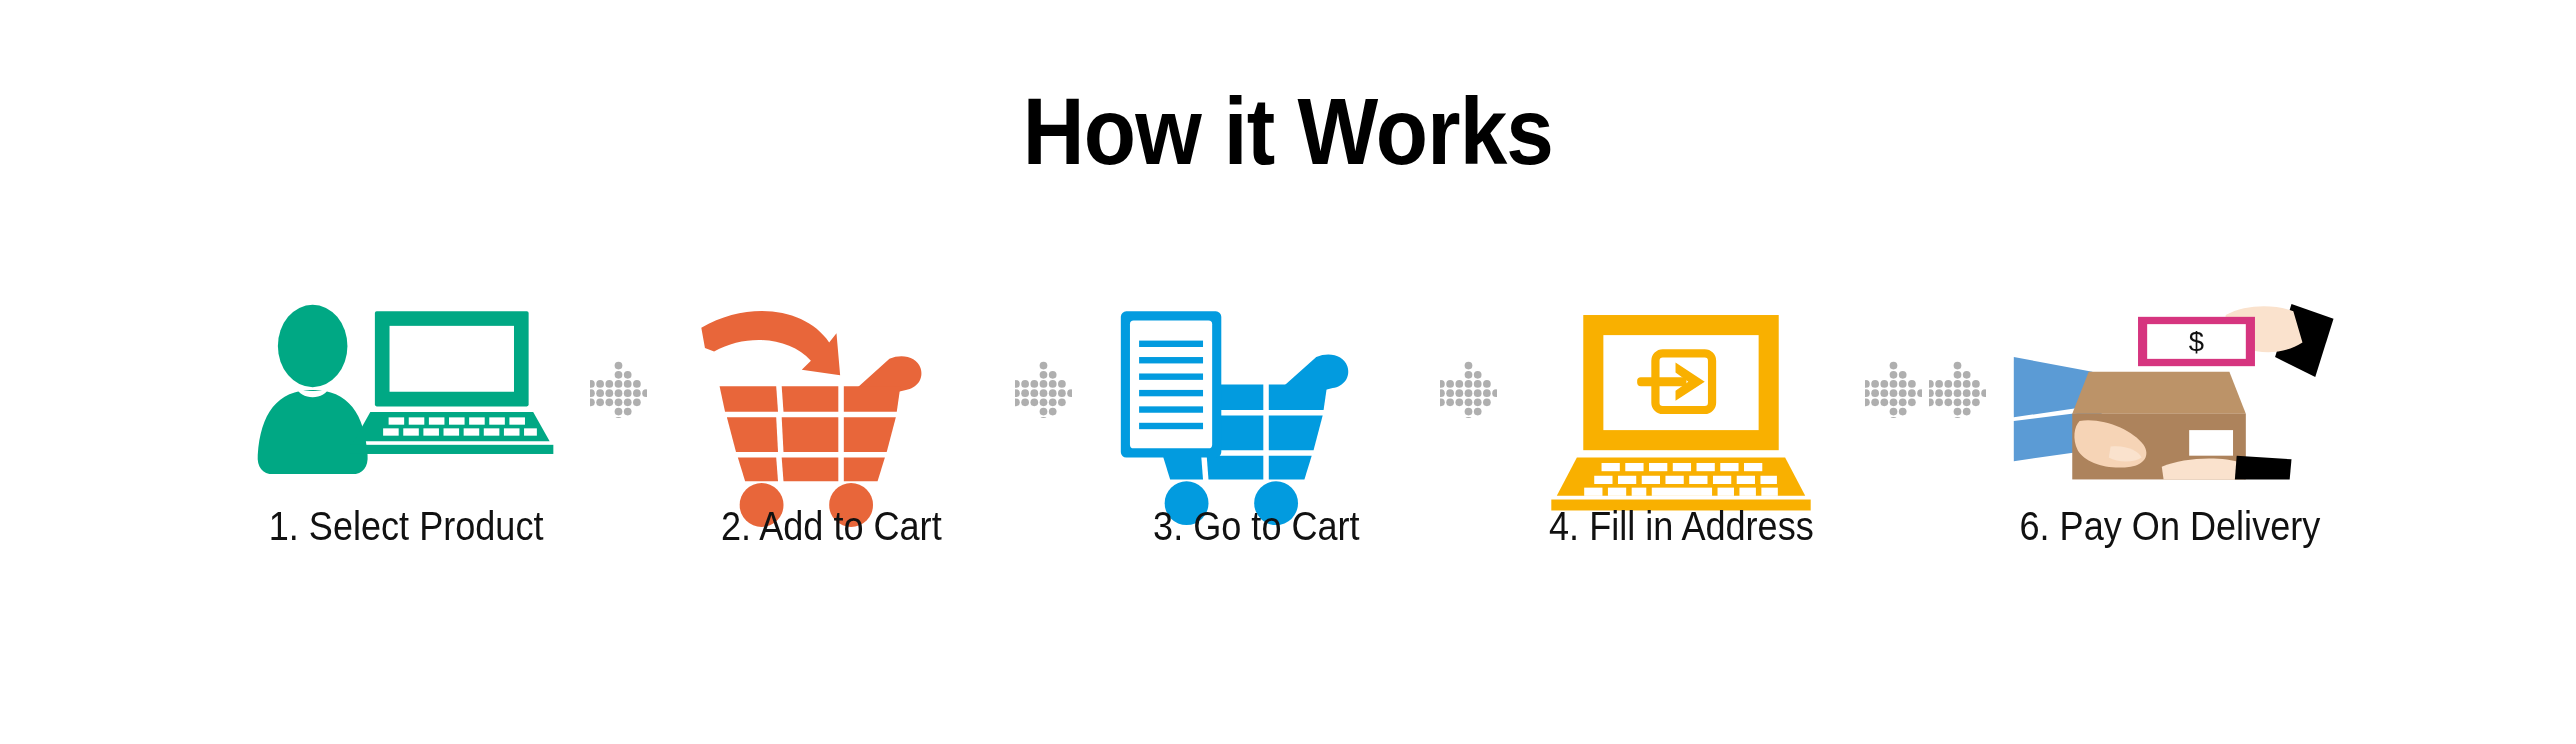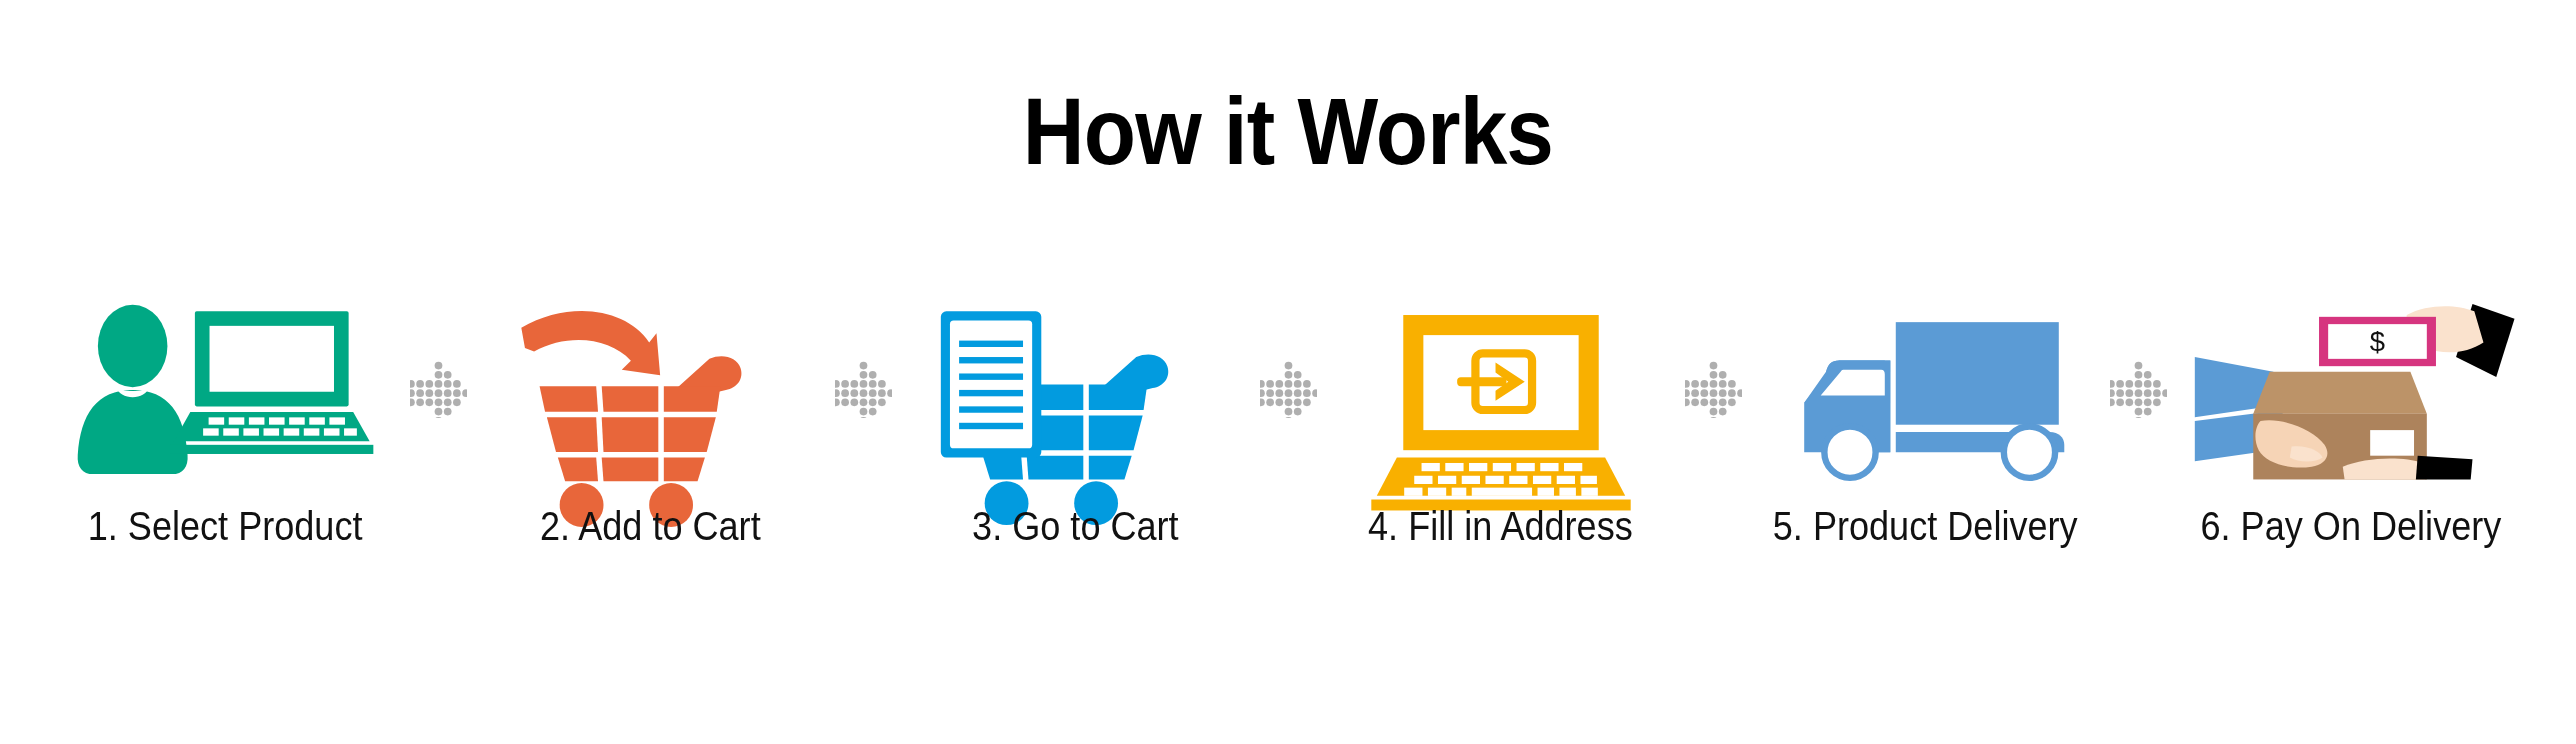--- a/index.html
+++ b/index.html
@@ -324,43 +324,20 @@
             <circle cx="31" cy="45" r="4.2"></circle>
             <circle cx="41" cy="45" r="4.2"></circle>
             <circle cx="51" cy="45" r="4.2"></circle>
           <circle cx="31" cy="55" r="4.2"></circle>
             <circle cx="41" cy="55" r="4.2"></circle>
           <circle cx="31" cy="65" r="4.2"></circle>
         </g>
       </svg>
     </div>
 
-    <div class="step">
-      <div class="icon-wrap">
-        <svg width="284" height="174" viewBox="0 0 310 190">
-          <g fill="#5B9BD5">
-
-            <rect x="122" y="22" width="178" height="112"></rect>
-
-            <path d="M122 142 L290 142 C300 142 306 148 306 156 L306 164 L122 164 Z"></path>
-
-            <path d="M46 108 L46 164 L116 164 L116 64 L60 64 C52 64 48 68 46 76 Z"></path>
-            <path d="M56 68 L110 68 L110 70 L110 64 L60 64 C52 64 48 68 46 76 L22 110 L46 110 Z"></path>
-
-            <path d="M60 64 L116 64 L116 164 L22 164 L22 110 Z"></path>
-
-            <path d="M66 74 L106 74 C109 74 110 76 110 79 L110 102 L40 102 L62 76 C63 74 64 74 66 74 Z" fill="#ffffff"></path>
-          </g>
-
-          <circle cx="72" cy="164" r="28" fill="#ffffff" stroke="#5B9BD5" stroke-width="7"></circle>
-          <circle cx="268" cy="164" r="28" fill="#ffffff" stroke="#5B9BD5" stroke-width="7"></circle>
-        </svg>
-      </div>
-      <div class="step-label">5. Product Delivery</div>
-    </div>
 
     <div class="sep">
       <svg width="57" height="57" viewBox="0 0 62 62">
         <g fill="#AFAFAF">
           <circle cx="31" cy="5" r="4.2"></circle>
           <circle cx="31" cy="15" r="4.2"></circle>
             <circle cx="41" cy="15" r="4.2"></circle>
           <circle cx="1" cy="25" r="4.2"></circle>
             <circle cx="11" cy="25" r="4.2"></circle>
             <circle cx="21" cy="25" r="4.2"></circle>

